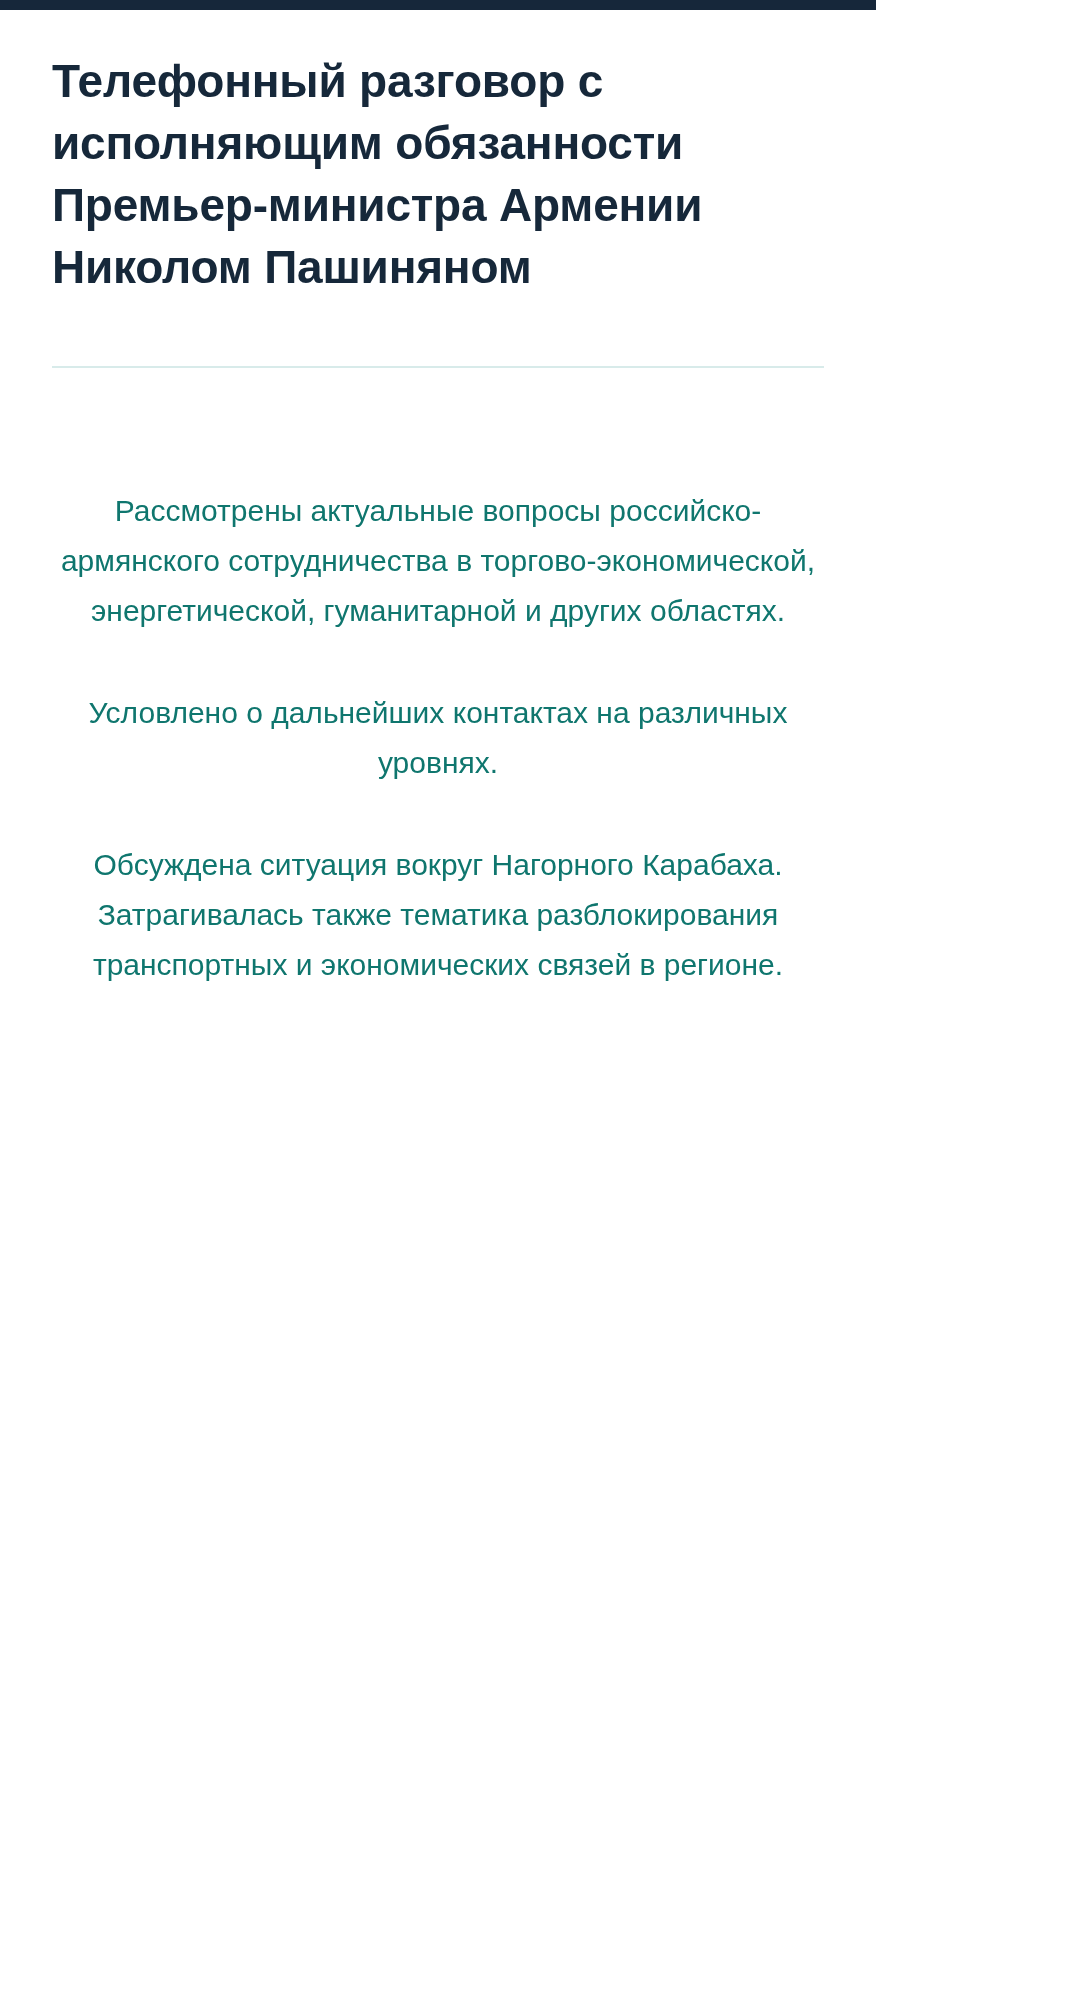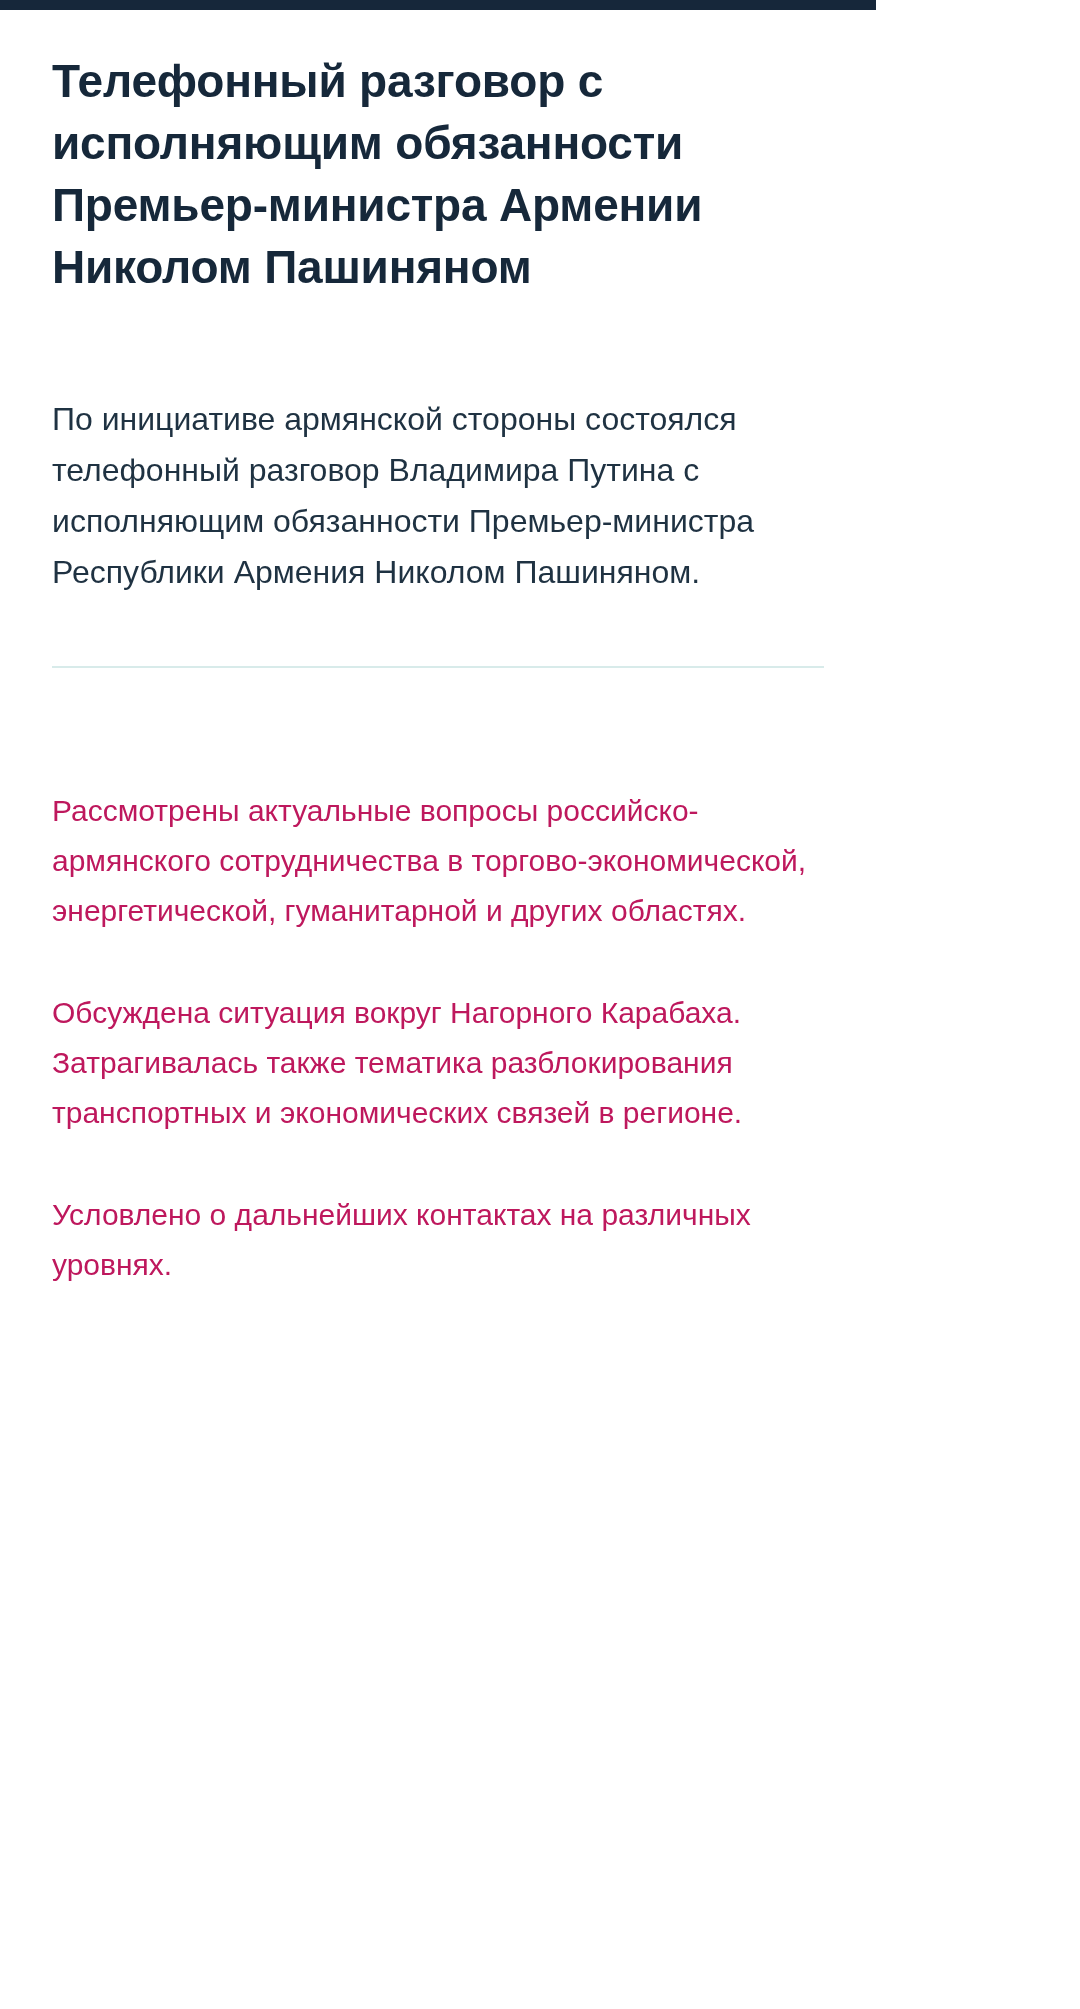--- a/index.html
+++ b/index.html
@@ -68,45 +68,45 @@
     background: #d8ebea;
   }
 
   .body {
     padding-top: 118px;
   }
 
   .body p {
     font-size: 30px;
     line-height: 50px;
-    color: #be185d;
+    color: #0f766e;
     margin: 0 0 52px 0;
     max-width: 880px;
+    text-align: center;
   }
 
   .body p:last-child {
     margin-bottom: 0;
   }
 </style>
 </head>
 <body>
 
 <div class="page">
 
   <div class="topbar"></div>
 
   <div class="article">
 
     <h1 class="title">Телефонный разговор с исполняющим обязанности Премьер-министра Армении Николом Пашиняном</h1>
 
-    <p class="lead">По инициативе армянской стороны состоялся телефонный разговор Владимира Путина с исполняющим обязанности Премьер-министра Республики Армения Николом Пашиняном.</p>
 
 
     <div class="divider"></div>
 
     <div class="body">
       <p>Рассмотрены актуальные вопросы российско-армянского сотрудничества в торгово-экономической, энергетической, гуманитарной и других областях.</p>
+      <p>Условлено о дальнейших контактах на различных уровнях.</p>
       <p>Обсуждена ситуация вокруг Нагорного Карабаха. Затрагивалась также тематика разблокирования транспортных и экономических связей в регионе.</p>
-      <p>Условлено о дальнейших контактах на различных уровнях.</p>
     </div>
 
   </div>
 </div>
 
 </body></html>

